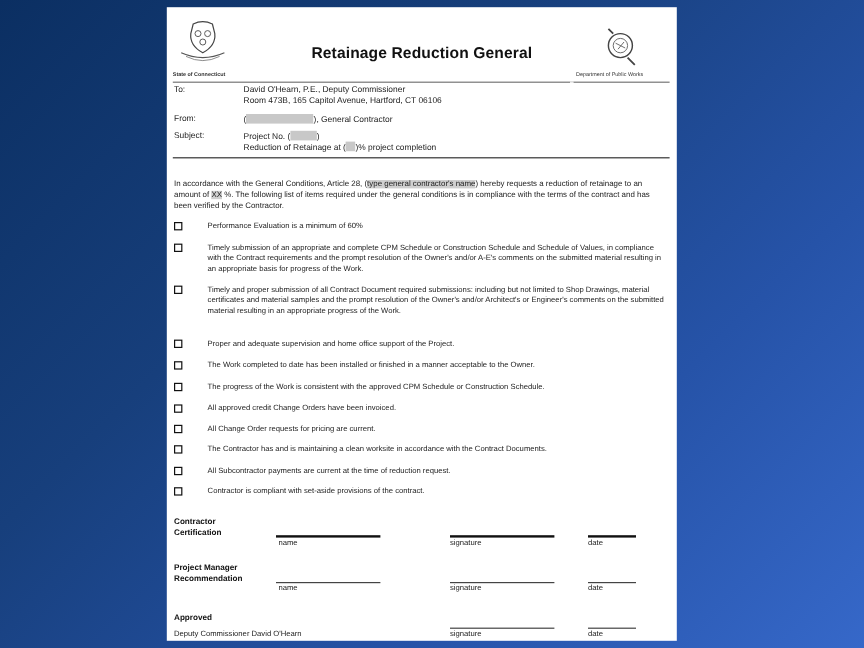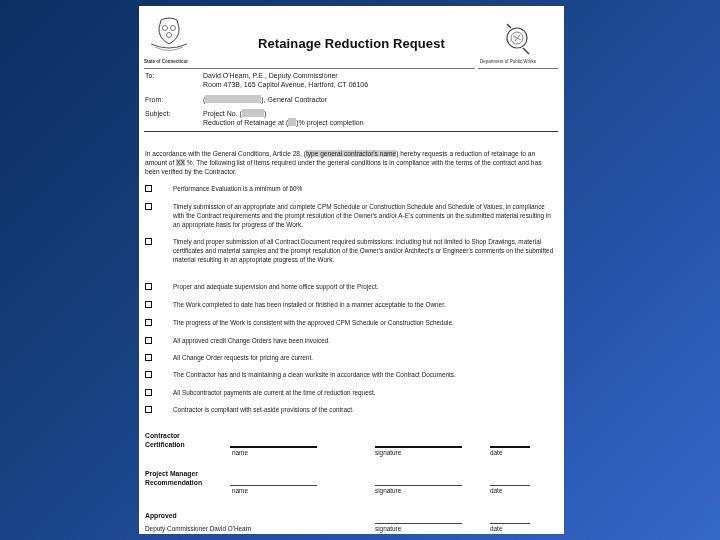--- a/index.html
+++ b/index.html
@@ -50,21 +50,21 @@
   </svg>
   <svg class="abs seal-right" viewBox="0 0 32 40">
     <circle cx="16" cy="20" r="10" fill="none" stroke="#444" stroke-width="1.2"></circle>
     <circle cx="16" cy="20" r="6" fill="none" stroke="#666" stroke-width="0.8"></circle>
     <path d="M6 6 L10 10 M22 30 L28 36" stroke="#444" stroke-width="1.5"></path>
     <path d="M12 18 L20 22 M14 23 L19 17" stroke="#666" stroke-width="0.8"></path>
   </svg>
   <div class="abs cap-left">State of Connecticut</div>
   <div class="abs cap-right">Department of Public Works</div>
 
-  <div class="abs title">Retainage Reduction Request</div>
+  <div class="abs title">Retainage Reduction General</div>
 
   <div class="abs rule-top">
       <span class="gap"></span>
     </div>
 
   <div class="abs hdr lbl" style="top:65px">To:</div>
   <div class="abs hdr val" style="top:65px">David O'Hearn, P.E., Deputy Commissioner</div>
   <div class="abs hdr val" style="top:74px">Room 473B, 165 Capitol Avenue, Hartford, CT 06106</div>
 
   <div class="abs hdr lbl" style="top:89px">From:</div>

